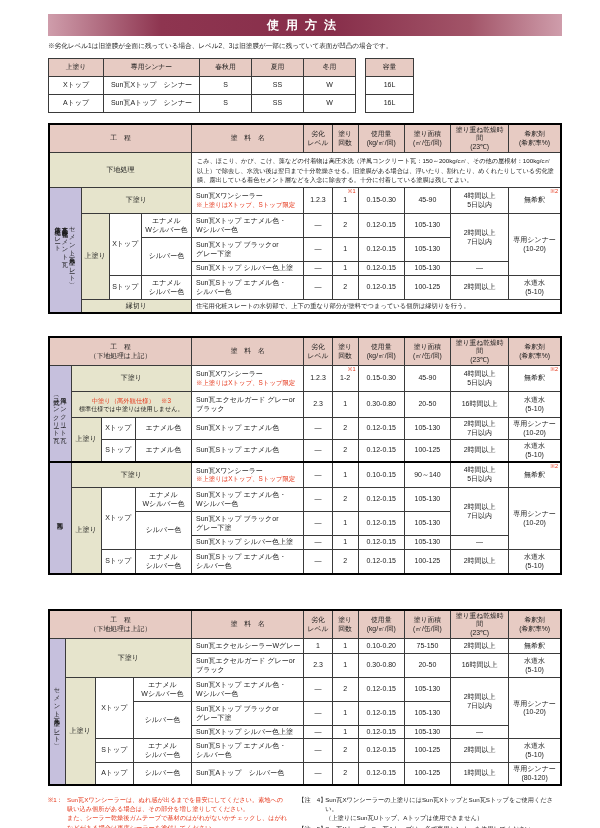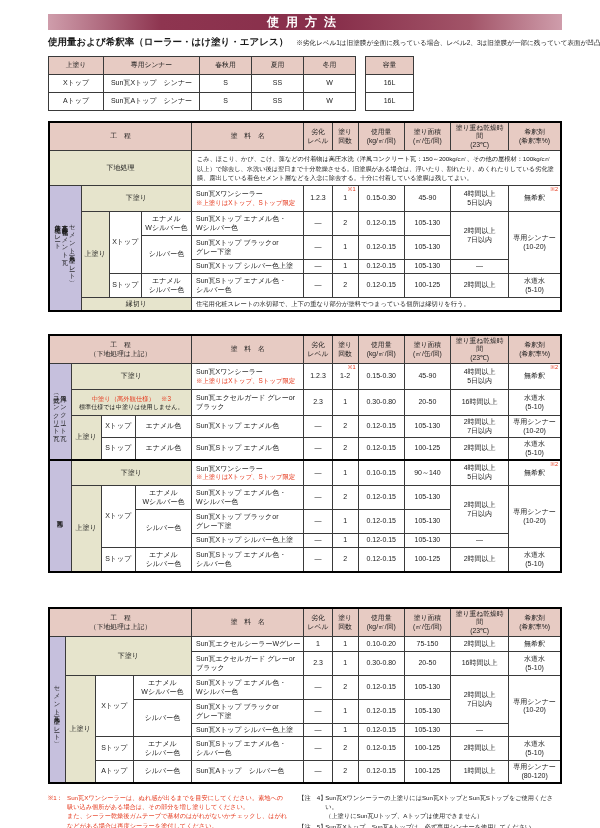--- a/index.html
+++ b/index.html
@@ -1,18 +1,18 @@
 <!DOCTYPE html>
 <html><head>
 <meta charset="utf-8">
 <style>
   html,body{margin:0;padding:0;background:#fff;}
   .page{width:600px;height:828px;background:#fff;position:relative;box-sizing:border-box;
         padding:14px 38px 0 48px;font-family:"Liberation Sans",sans-serif;color:#1a1a1a;overflow:hidden;}
-  .titlebar{height:16px;display:flex;align-items:center;justify-content:center;
+  .titlebar{height:22px;display:flex;align-items:center;justify-content:center;
         background:linear-gradient(90deg,#cf9dab 0%,#8e3550 22%,#872e4a 55%,#a25468 82%,#cf9dab 100%);}
   .titlebar span{color:#fff;font-size:12px;font-weight:bold;letter-spacing:7px;}
   .subrow{display:flex;align-items:baseline;margin:6px 0 7px 0;gap:8px;}
   .subttl{font-size:9.5px;font-weight:bold;white-space:nowrap;}
   .subnote{font-size:6.6px;color:#222;white-space:nowrap;}
   
   table{border-collapse:collapse;table-layout:fixed;}
   td,th{border:1px solid #3a3a3a;padding:1px 2px;font-size:7px;line-height:1.25;
         vertical-align:middle;overflow:hidden;}
   .grid{border:2px solid #000;margin-bottom:0;}
@@ -51,21 +51,20 @@
 </head>
 <body>
 
 <div class="page">
 
   <div class="titlebar">
     <span>使用方法</span>
   </div>
 
   <div class="subrow">
-    <span class="subttl">使用量および希釈率（ローラー・はけ塗り・エアレス）</span>
     <span class="subnote">※劣化レベル1は旧塗膜が全面に残っている場合、レベル2、3は旧塗膜が一部に残っていて表面が凹凸の場合です。</span>
   </div>
 
   <div class="thinwrap">
     <table class="thin">
       <colgroup>
           <col style="width:55px">
           <col style="width:96px">
           <col style="width:52px">
           <col style="width:52px">

